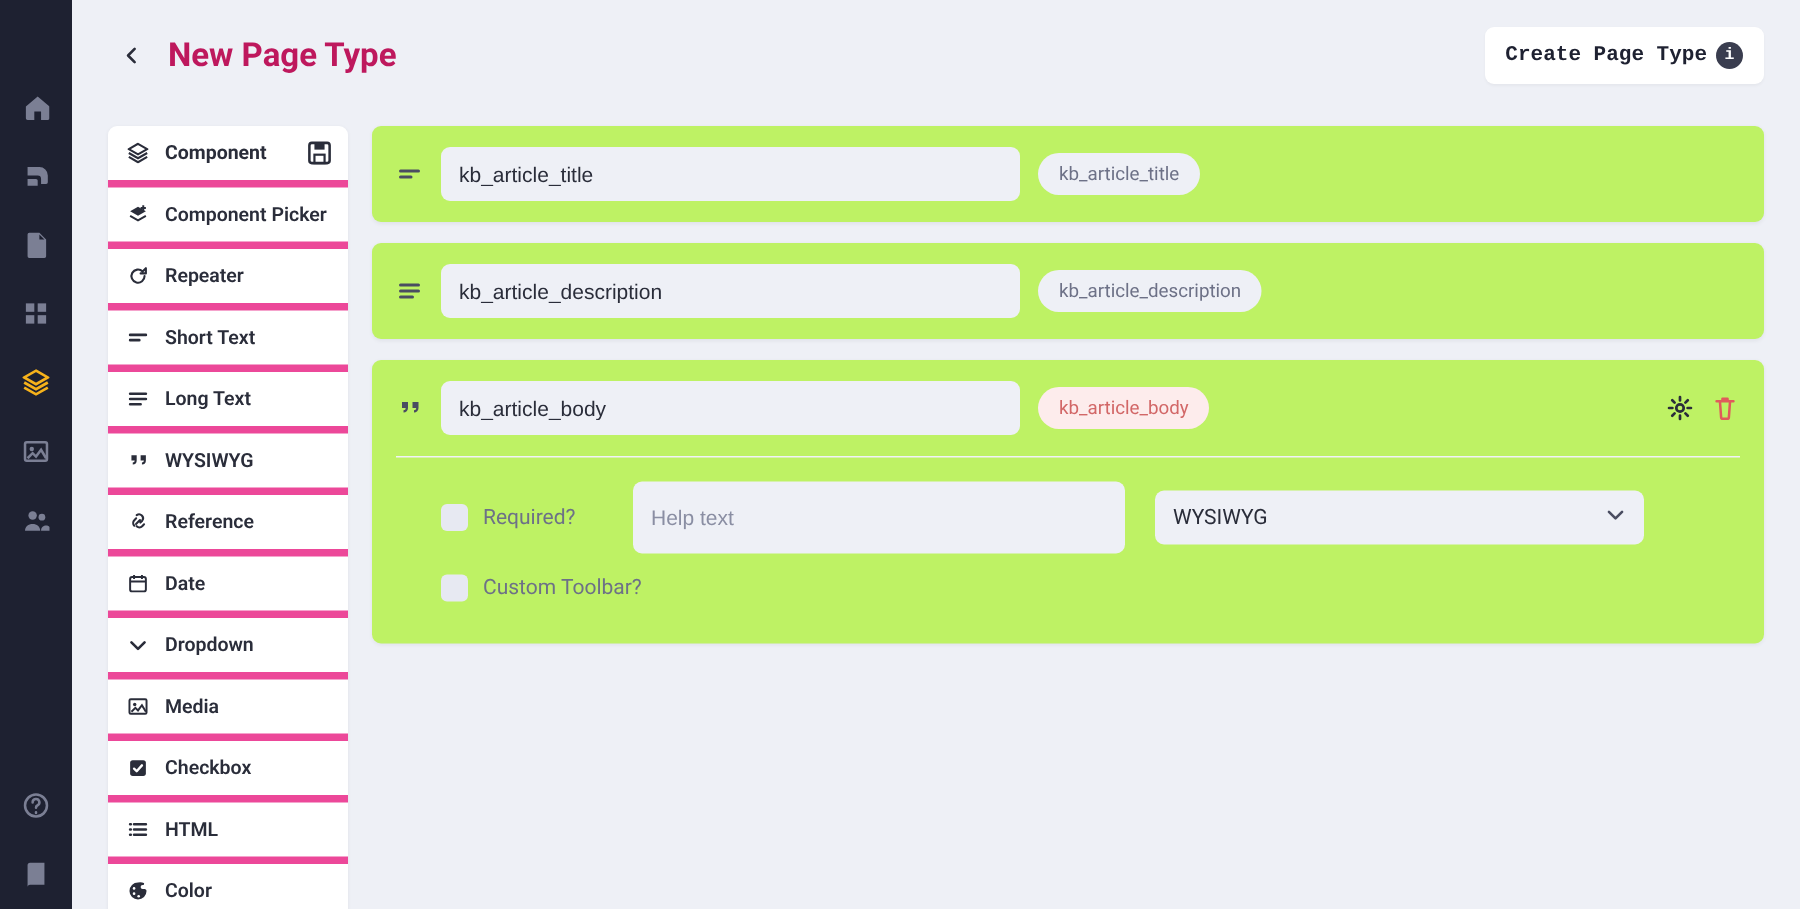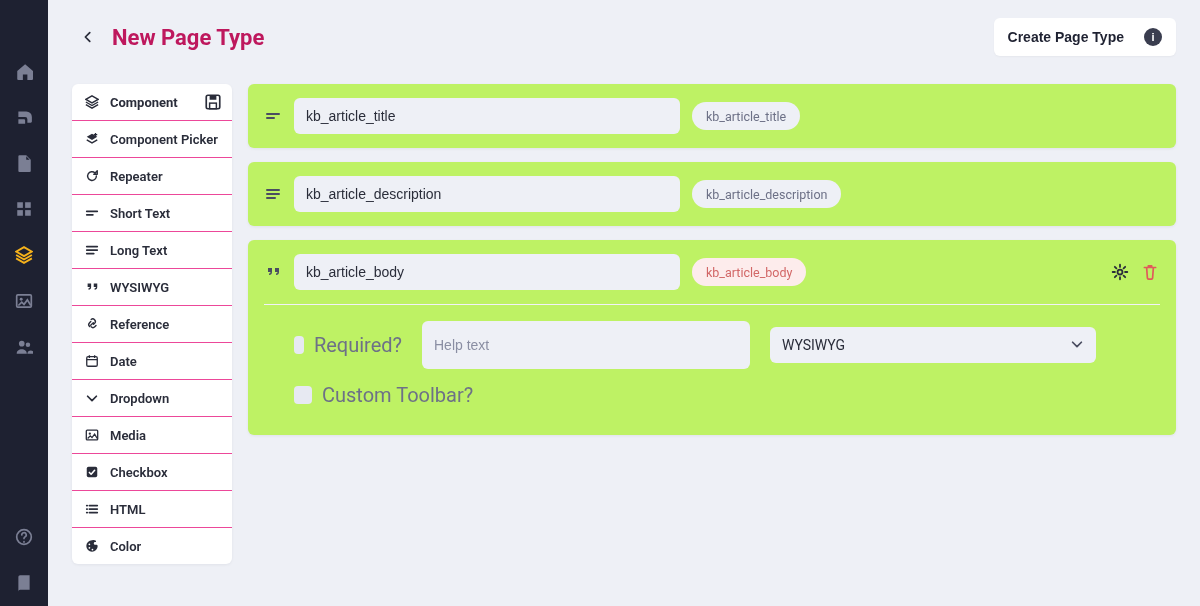--- a/index.html
+++ b/index.html
@@ -69,23 +69,24 @@
   .create-btn {
     background: #fff;
     border: none;
     border-radius: 6px;
     padding: 10px 14px;
     font-size: 14px;
     font-weight: 700;
     color: #1e2131;
     display: flex;
     align-items: center;
-    gap: 20px;
+    gap: 6px;
     cursor: pointer;
     box-shadow: 0 1px 2px rgba(0,0,0,.04);
+    font-family: Liberation Mono, monospace;
   }
   .create-btn .info {
     width: 18px; height: 18px; border-radius: 50%;
     background: #3a3d4f;
     color: #fff;
     display: flex; align-items: center; justify-content: center;
     font-size: 11px; font-weight: 700;
   }
 
   
@@ -104,21 +105,21 @@
     overflow: hidden;
   }
   .palette-row {
     display: flex;
     align-items: center;
     padding: 10px 12px;
     gap: 10px;
     font-size: 13px;
     font-weight: 600;
     color: #2a2d3a;
-    border-bottom: 1px solid #ec4899;
+    border-bottom: 5px solid #ec4899;
     cursor: pointer;
   }
   .palette-row:last-child { border-bottom: none; }
   .palette-row.top { position: relative; font-weight: 700; }
   .palette-row.top .right-icon {
     position: absolute;
     right: 10px;
     width: 18px; height: 18px;
     display: flex; align-items: center; justify-content: center;
     color: #2a2d3a;
@@ -205,21 +206,21 @@
   .settings-row {
     display: flex;
     align-items: center;
     gap: 20px;
     margin-bottom: 14px;
   }
   .check {
     display: flex;
     align-items: center;
     gap: 10px;
-    font-size: 20px;
+    font-size: 14px;
     color: #6d7187;
     cursor: pointer;
   }
   .check-box {
     width: 18px; height: 18px;
     border-radius: 4px;
     background: #e7e9f2;
   }
   .help-input {
     flex: 0 0 328px;

